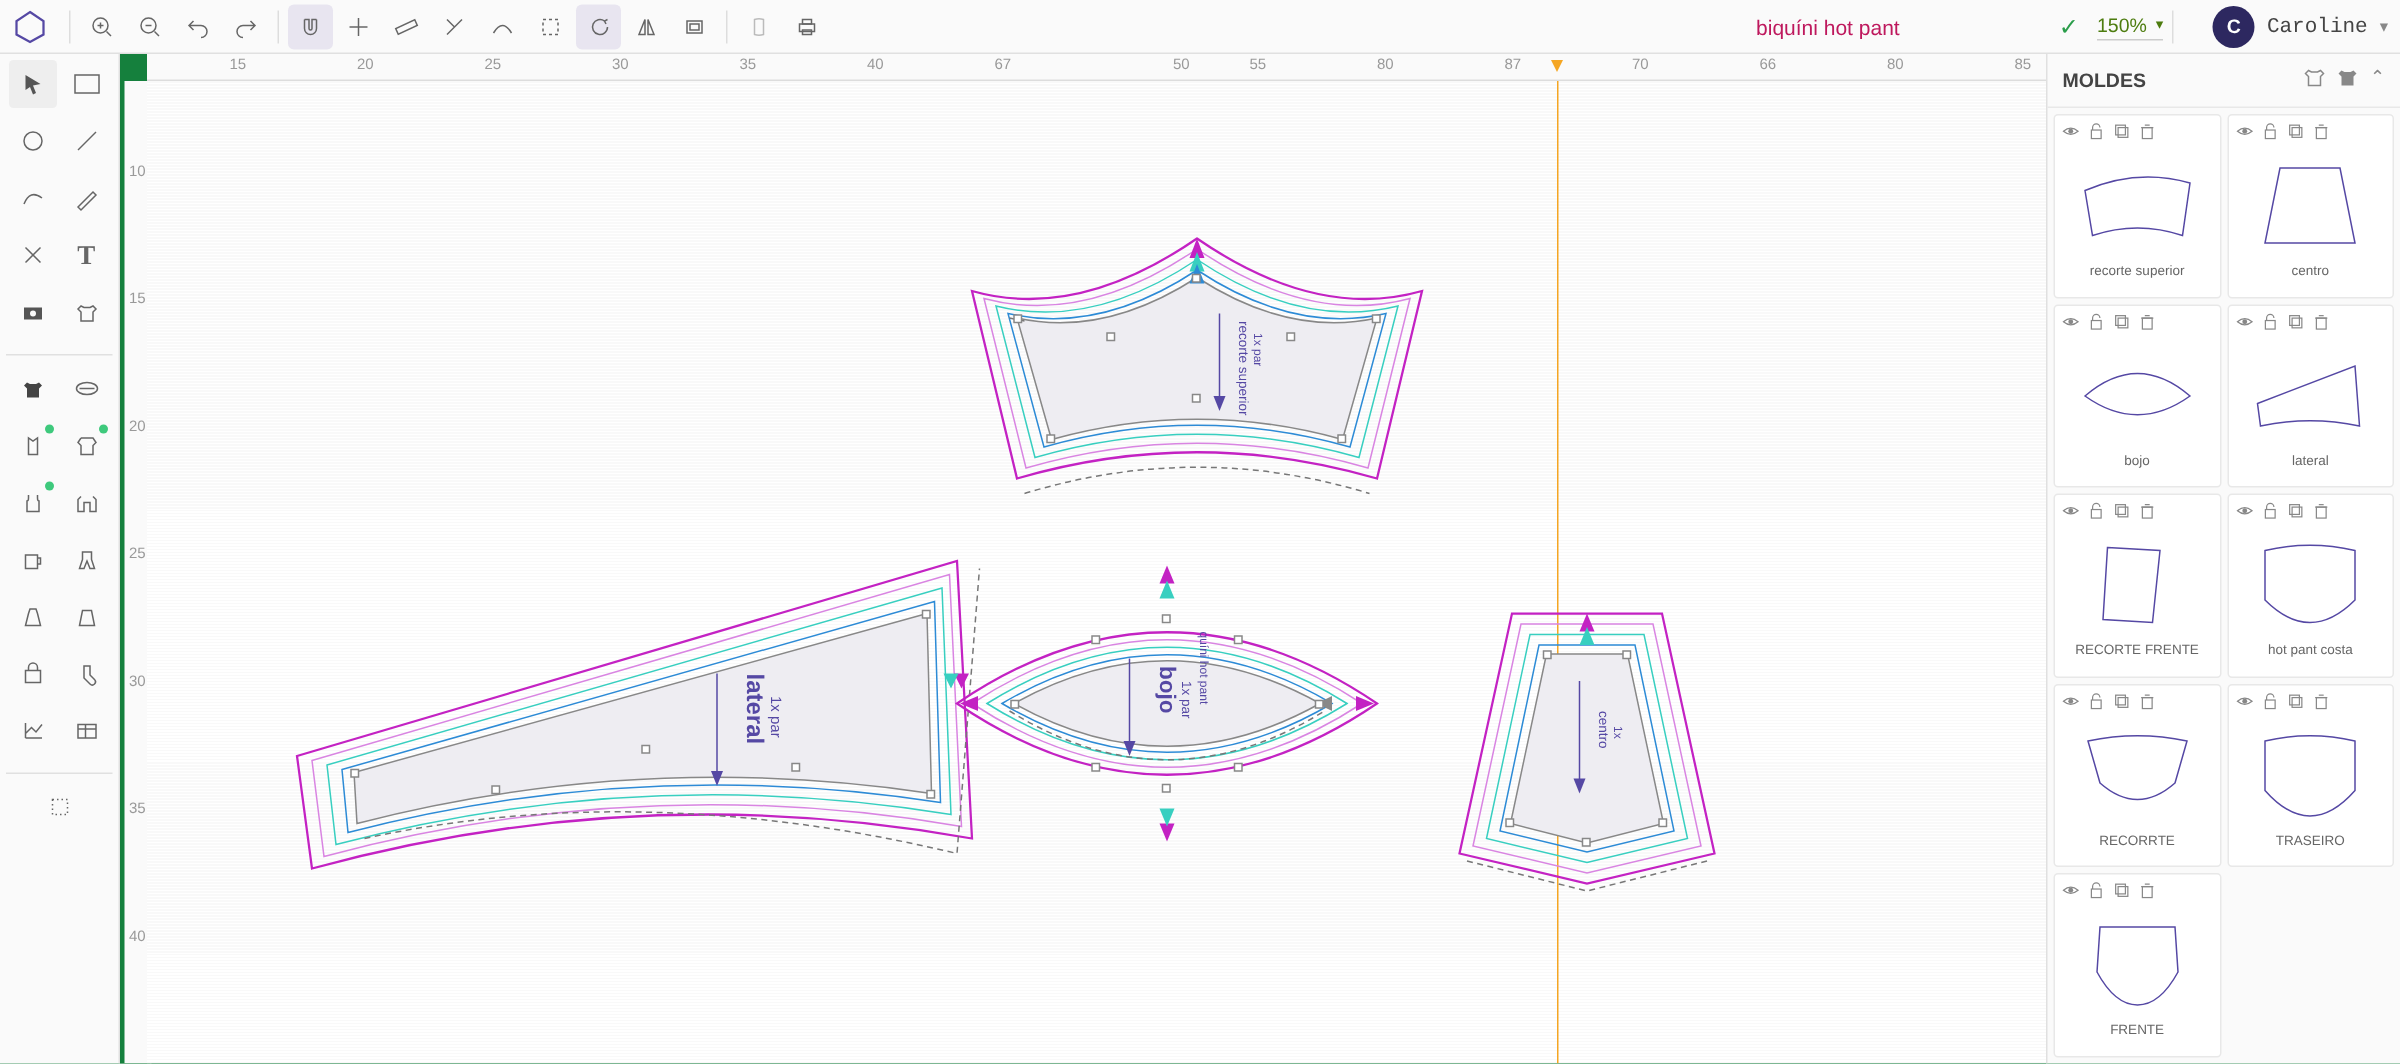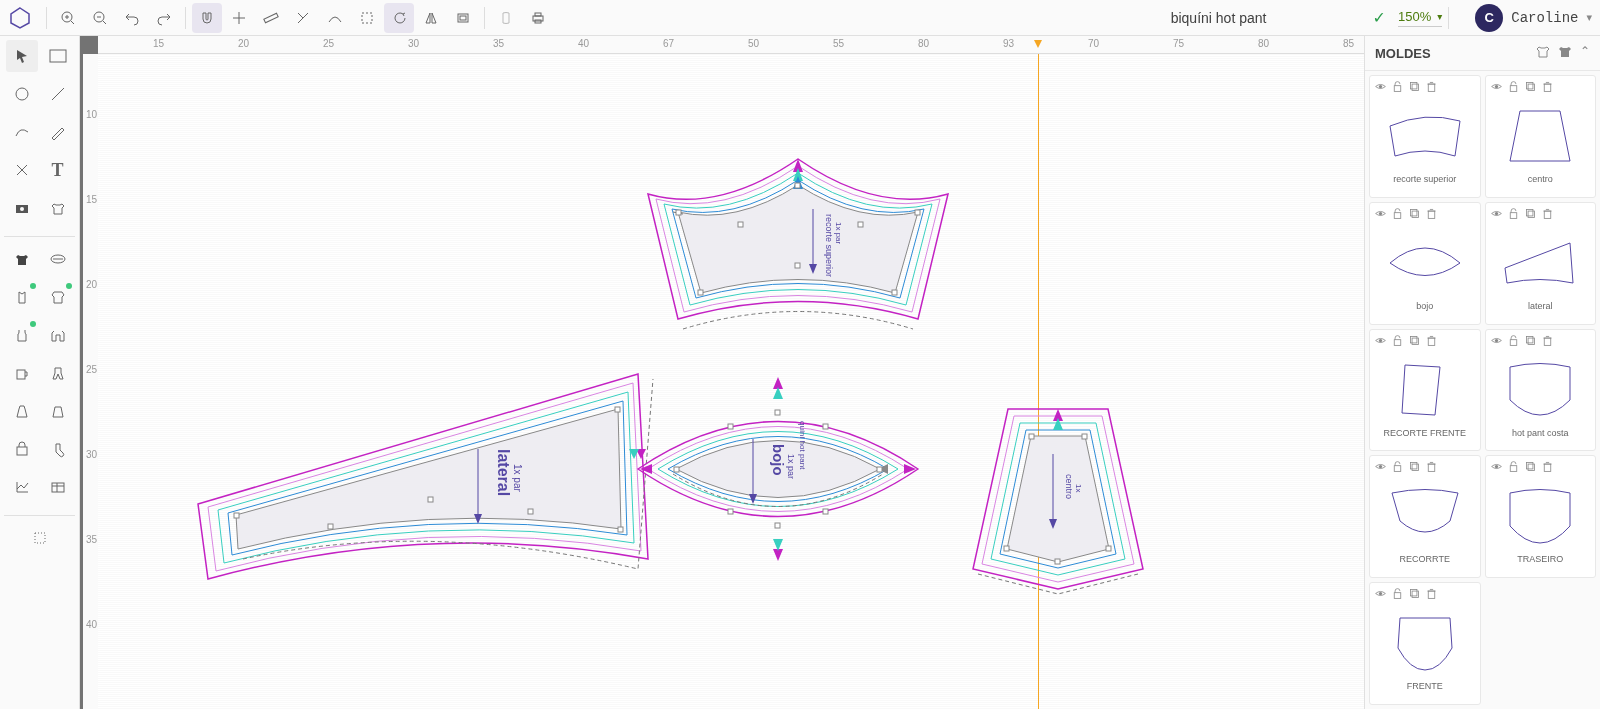--- a/index.html
+++ b/index.html
@@ -4,37 +4,37 @@
 <style>
 * { margin: 0; padding: 0; box-sizing: border-box; }
 body { font-family: Arial, sans-serif; width: 1600px; height: 709px; overflow: hidden; background: #fafafa; color: #555; }
 
 
 .top-toolbar { height: 36px; display: flex; align-items: center; padding: 0 8px; background: #fafafa; border-bottom: 1px solid #e0e0e0; gap: 2px; }
 .top-toolbar .logo { width: 24px; height: 24px; margin-right: 8px; }
 .tb-btn { width: 30px; height: 30px; display: flex; align-items: center; justify-content: center; border-radius: 4px; cursor: pointer; color: #666; }
 .tb-btn.active { background: #e8e5f0; }
 .tb-sep { width: 1px; height: 22px; background: #ddd; margin: 0 4px; }
-.doc-title { margin-left: auto; margin-right: 12px; color: #404040; font-size: 14px; border: none; background: transparent; width: 260px; text-align: center; }
+.doc-title { margin-left: auto; margin-right: 12px; color: #be185d; font-size: 14px; border: none; background: transparent; width: 260px; text-align: center; }
 .zoom { display: flex; align-items: center; gap: 6px; color: #4d7c0f; font-size: 13px; border-bottom: 1px solid #ccc; padding-bottom: 2px; }
 .check-icon { color: #2a9d4a; margin: 0 10px; }
 .user-chip { display:flex; align-items:center; gap:8px; margin-left: 20px; }
 .avatar { width: 28px; height: 28px; border-radius: 50%; background: #2d2860; color: #fff; display:flex; align-items:center; justify-content:center; font-size: 13px; font-weight: bold; }
 .username { font-size: 14px; color: #444; font-family: Liberation Mono, monospace; }
 
 
 .main { display: flex; height: calc(709px - 36px); }
 .left-tools { width: 80px; background: #fafafa; border-right: 1px solid #e0e0e0; display:flex; flex-direction:column; padding: 4px; }
 .left-tools .row { display: flex; gap: 4px; justify-content: center; margin-bottom: 6px; }
 .tool { width: 32px; height: 32px; display:flex; align-items:center; justify-content:center; cursor:pointer; color:#666; border-radius:3px; position: relative; }
 .tool.active { background: #eee; }
 .dot-badge { position:absolute; top:2px; right:2px; width:6px; height:6px; border-radius:50%; background:#3ec97c; }
 
 
-.canvas-wrap { flex: 1; position: relative; background: #737373; overflow: hidden; }
+.canvas-wrap { flex: 1; position: relative; background: #15803d; overflow: hidden; }
 .ruler-h { position: absolute; top:0; left:18px; right:0; height:18px; background:#fafafa; border-bottom:1px solid #ddd; font-size:10px; color:#999; }
 .ruler-h .tick { position:absolute; top:2px; }
 .ruler-v { position:absolute; top:18px; left:3px; width:18px; bottom:0; background:#fafafa; border-right:1px solid #ddd; font-size:10px; color:#999; }
 .ruler-v .tick { position:absolute; left:3px; writing-mode:horizontal-tb; }
 .canvas { position:absolute; top:18px; left:18px; right:0; bottom:0; background: repeating-linear-gradient(0deg, #f9f9f9, #f9f9f9 1px, #fff 1px, #fff 2px); }
 .guide { position:absolute; top:0; bottom:0; width:1px; background:#f5a623; left: 940px; }
 .guide::before { content:''; position:absolute; top:-14px; left:-4px; width:0; height:0; border-left:4px solid transparent; border-right:4px solid transparent; border-top:8px solid #f5a623; }
 
 
 .right-panel { width: 236px; background: #fafafa; border-left: 1px solid #e0e0e0; display:flex; flex-direction:column; }
@@ -331,26 +331,26 @@
 
   <div class="canvas-wrap">
     <div class="ruler-h">
         <span class="tick" style="left: 55px;">15</span>
         <span class="tick" style="left: 140px;">20</span>
         <span class="tick" style="left: 225px;">25</span>
         <span class="tick" style="left: 310px;">30</span>
         <span class="tick" style="left: 395px;">35</span>
         <span class="tick" style="left: 480px;">40</span>
         <span class="tick" style="left: 565px;">67</span>
-        <span class="tick" style="left: 650px;">50</span>
+        <span class="tick" style="left: 684px;">50</span>
         <span class="tick" style="left: 735px;">55</span>
         <span class="tick" style="left: 820px;">80</span>
-        <span class="tick" style="left: 905px;">93</span>
+        <span class="tick" style="left: 905px;">87</span>
         <span class="tick" style="left: 990px;">70</span>
-        <span class="tick" style="left: 1075px;">75</span>
+        <span class="tick" style="left: 1075px;">66</span>
         <span class="tick" style="left: 1160px;">80</span>
         <span class="tick" style="left: 1245px;">85</span>
       </div>
     <div class="ruler-v">
         <span class="tick" style="top: 55px;">10</span>
         <span class="tick" style="top: 140px;">15</span>
         <span class="tick" style="top: 225px;">20</span>
         <span class="tick" style="top: 310px;">25</span>
         <span class="tick" style="top: 395px;">30</span>
         <span class="tick" style="top: 480px;">35</span>

